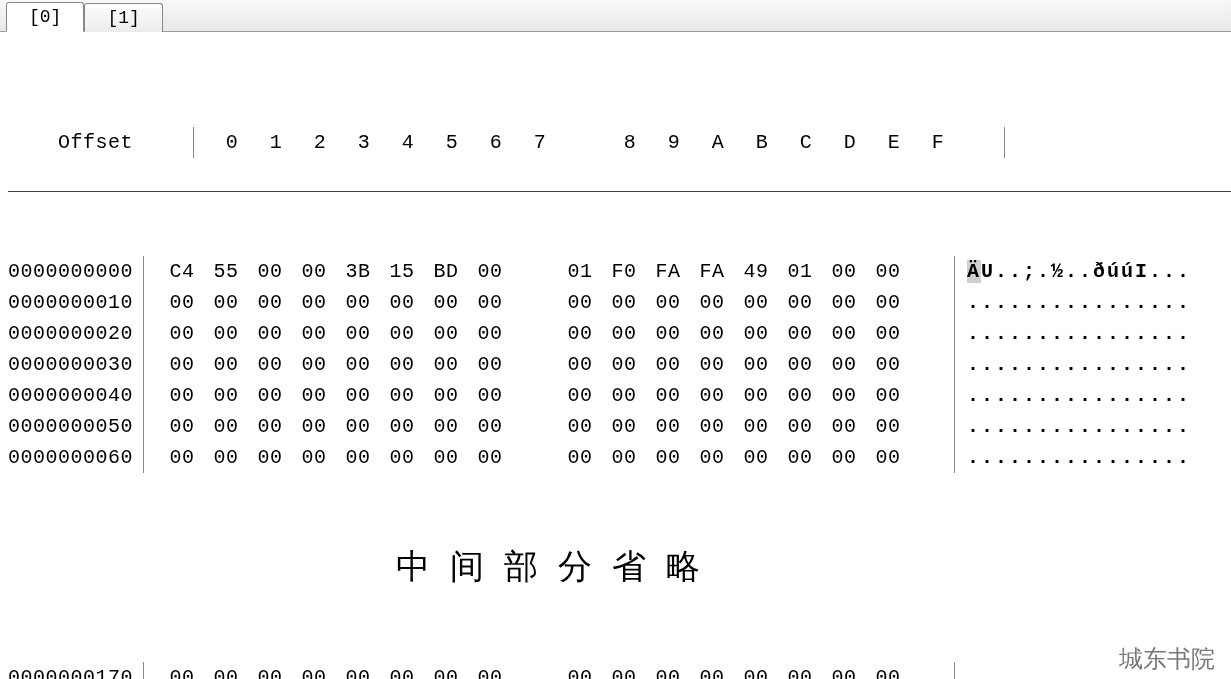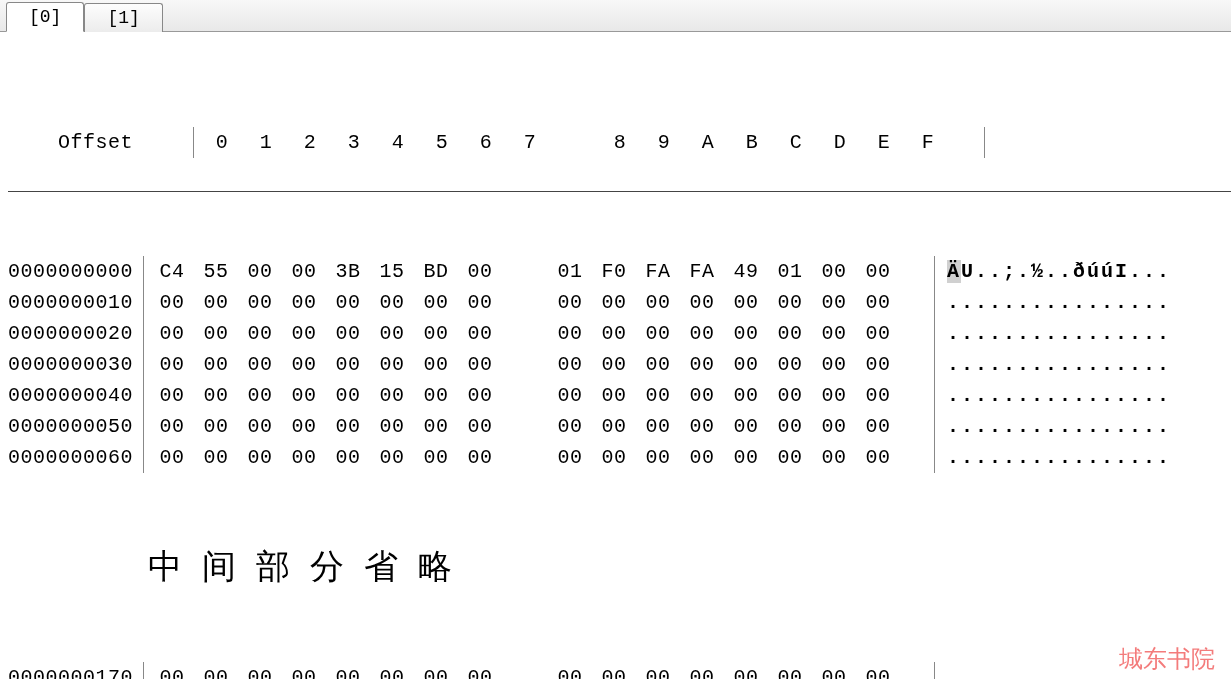--- a/index.html
+++ b/index.html
@@ -51,21 +51,21 @@
     }
     .offset-col {
       display: inline-block;
       width: 135px;
       text-align: left;
     }
     .hex-col {
       display: inline-block;
       border-left: 1px solid #888;
       border-right: 1px solid #888;
-      padding: 0 6px;
+      padding: 0 16px;
     }
     .hex-group1 { display: inline-block; width: 380px; }
     .hex-group2 { display: inline-block; width: 380px; margin-left: 18px;}
     .byte {
       display: inline-block;
       width: 44px;
       text-align: center;
     }
     .ascii-col {
       display: inline-block;
@@ -74,31 +74,32 @@
       font-weight: bold;
     }
     .highlight {
       background: #d0d0d0;
       padding: 0 0px;
     }
     .ellipsis-row {
       font-family: "SimSun", "Microsoft YaHei", serif;
       font-size: 34px;
       letter-spacing: 20px;
+      text-align: center;
       padding: 6px 0;
       padding-left: 140px;
       width: 960px;
     }
     .watermark {
       position: absolute;
       right: 16px;
       bottom: 4px;
       font-family: "SimSun", serif;
       font-size: 24px;
-      color: #ef4444;
+      color: #404040;
       opacity: 0.7;
       pointer-events: none;
     }
   </style>
 </head>
 <body>
 
 <div class="tab-bar">
   <div class="tab active">[0]</div>
   <div class="tab">[1]</div>

